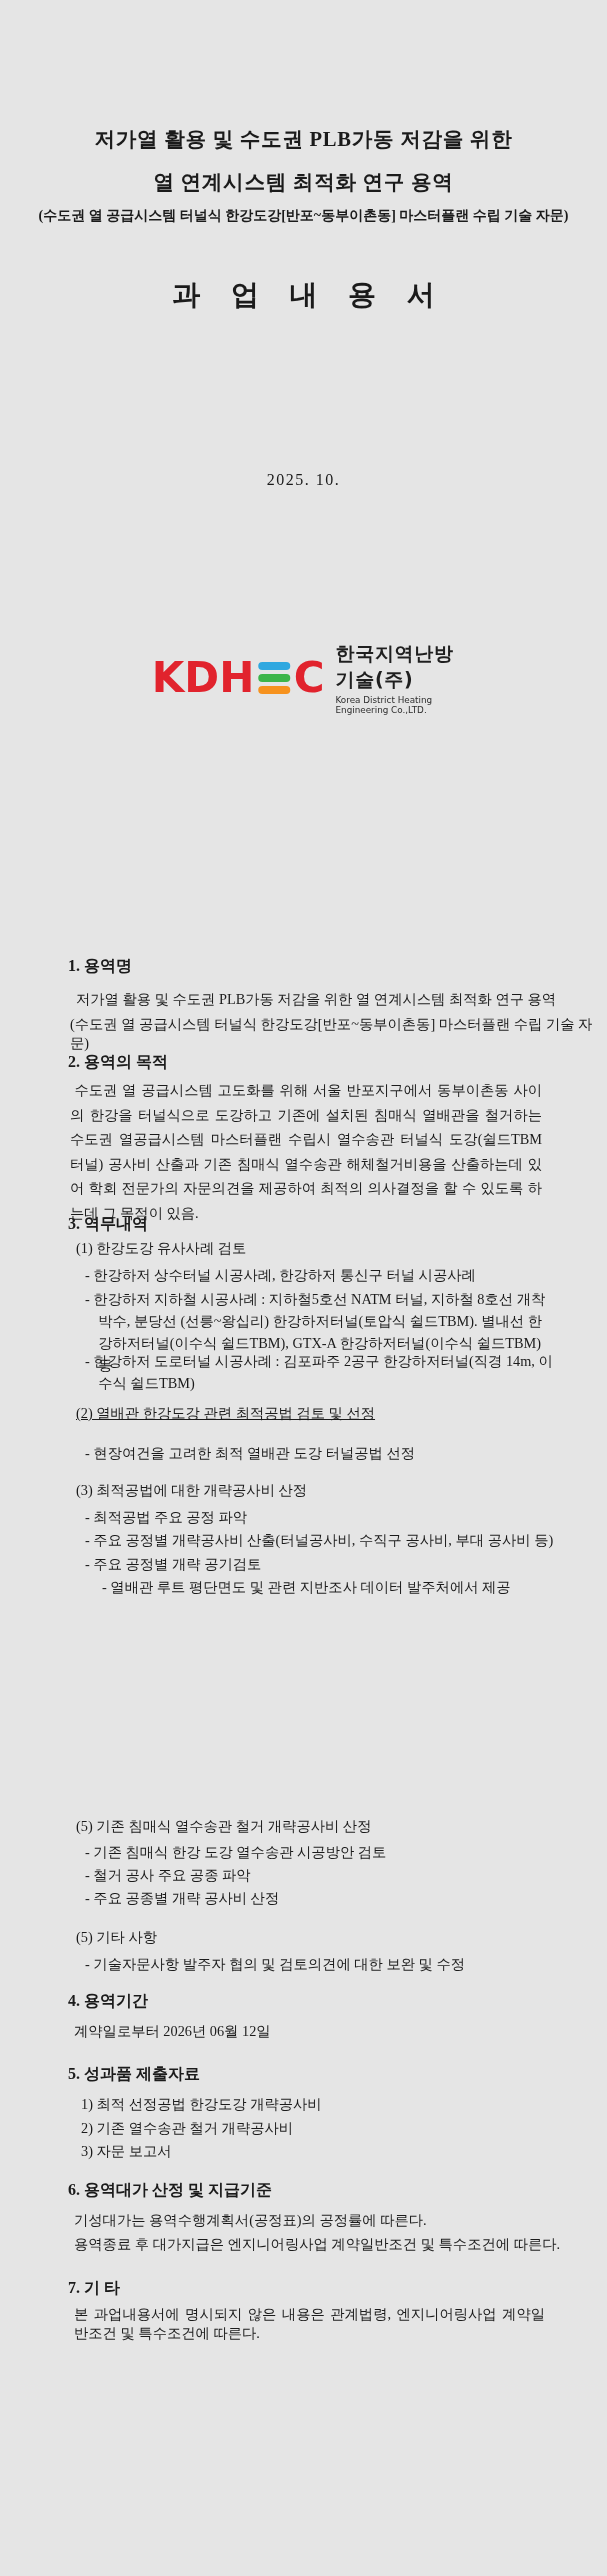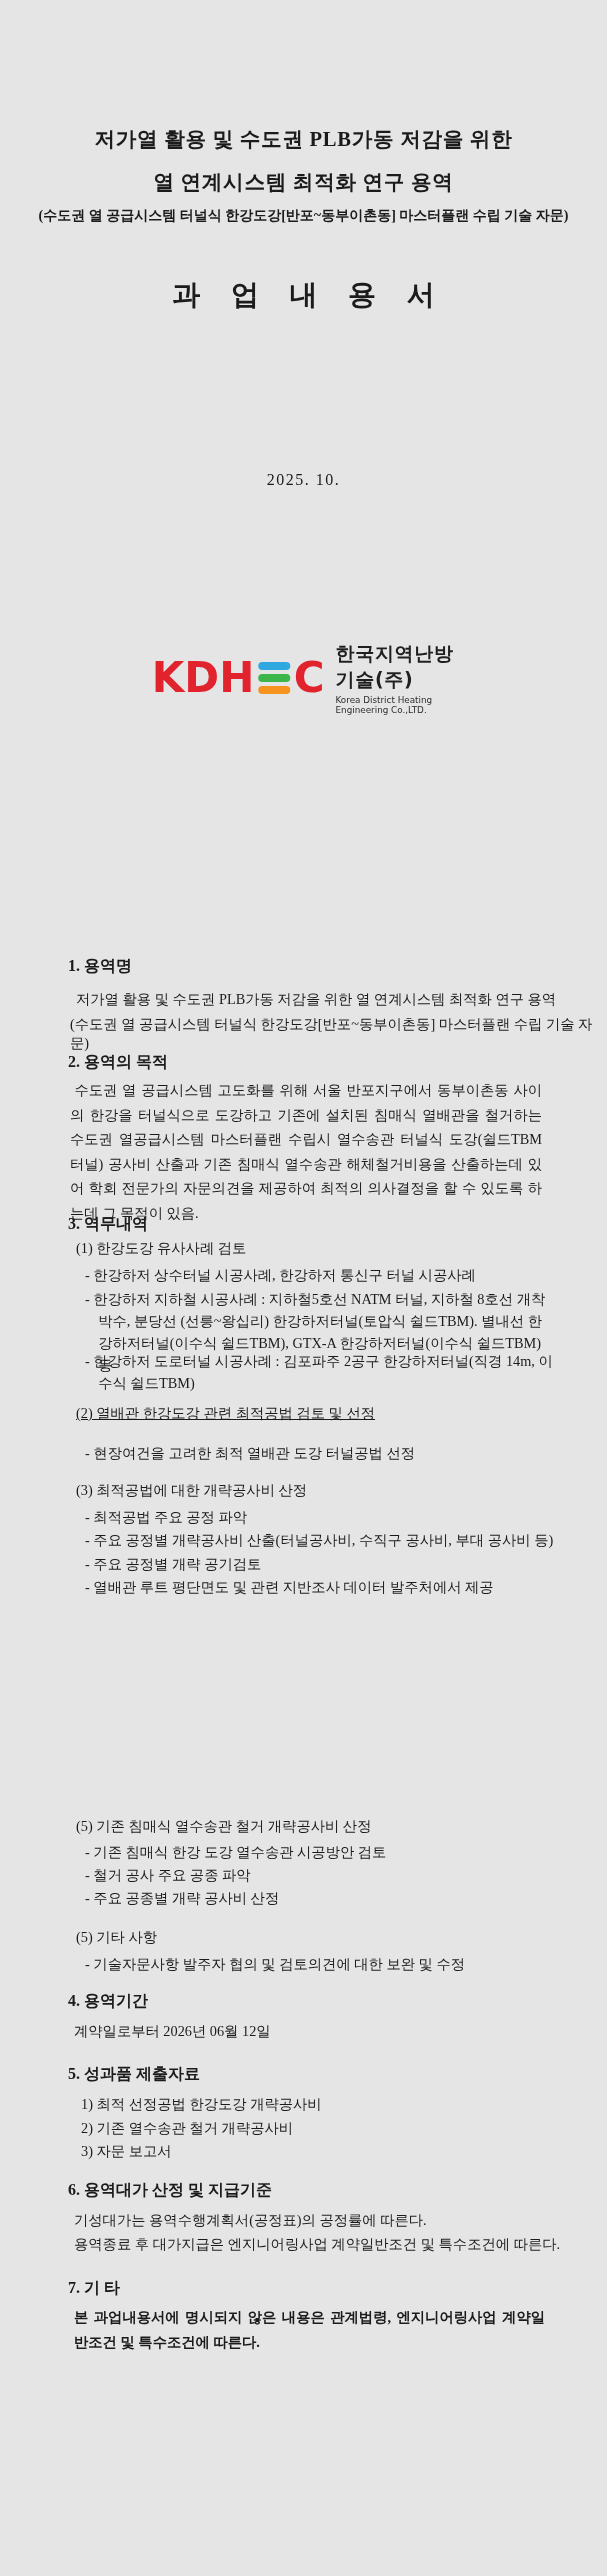--- a/index.html
+++ b/index.html
@@ -67,21 +67,21 @@
   <div class="abs t item" style="top:1288px;left:85px;width:456px;">- 한강하저 지하철 시공사례 : 지하철5호선 NATM 터널, 지하철 8호선 개착박수, 분당선 (선릉~왕십리) 한강하저터널(토압식 쉴드TBM). 별내선 한강하저터널(이수식 쉴드TBM), GTX-A 한강하저터널(이수식 쉴드TBM) 등</div>
   <div class="abs t item" style="top:1350px;left:85px;width:456px;">- 한강하저 도로터널 시공사례 : 김포파주 2공구 한강하저터널(직경 14m, 이수식 쉴드TBM)</div>
 
   <div class="abs t" style="top:1404px;left:76px;text-decoration:underline;">(2) 열배관 한강도강 관련 최적공법 검토 및 선정</div>
   <div class="abs t item" style="top:1442px;left:85px;width:456px;">- 현장여건을 고려한 최적 열배관 도강 터널공법 선정</div>
 
   <div class="abs t" style="top:1481px;left:76px;">(3) 최적공법에 대한 개략공사비 산정</div>
   <div class="abs t item" style="top:1506px;left:85px;width:456px;">- 최적공법 주요 공정 파악</div>
   <div class="abs t item" style="top:1529px;left:85px;width:456px;">- 주요 공정별 개략공사비 산출(터널공사비, 수직구 공사비, 부대 공사비 등)</div>
   <div class="abs t item" style="top:1553px;left:85px;width:456px;">- 주요 공정별 개략 공기검토</div>
-  <div class="abs t item" style="top:1576px;left:85px;width:456px;">- 열배관 루트 평단면도 및 관련 지반조사 데이터 발주처에서 제공</div>
+  <div class="abs t item" style="top:1576px;left:102px;width:456px;">- 열배관 루트 평단면도 및 관련 지반조사 데이터 발주처에서 제공</div>
 
   <div class="abs t" style="top:1817px;left:76px;">(5) 기존 침매식 열수송관 철거 개략공사비 산정</div>
   <div class="abs t item" style="top:1841px;left:85px;width:456px;">- 기존 침매식 한강 도강 열수송관 시공방안 검토</div>
   <div class="abs t item" style="top:1864px;left:85px;width:456px;">- 철거 공사 주요 공종 파악</div>
   <div class="abs t item" style="top:1887px;left:85px;width:456px;">- 주요 공종별 개략 공사비 산정</div>
 
   <div class="abs t" style="top:1928px;left:76px;">(5) 기타 사항</div>
   <div class="abs t item" style="top:1953px;left:85px;width:456px;">- 기술자문사항 발주자 협의 및 검토의견에 대한 보완 및 수정</div>
 
   <div class="abs h1" style="top:1991px;left:68px;">4. 용역기간</div>
@@ -90,16 +90,16 @@
   <div class="abs h1" style="top:2064px;left:68px;">5. 성과품 제출자료</div>
   <div class="abs t" style="top:2095px;left:81px;">1) 최적 선정공법 한강도강 개략공사비</div>
   <div class="abs t" style="top:2119px;left:81px;">2) 기존 열수송관 철거 개략공사비</div>
   <div class="abs t" style="top:2142px;left:81px;">3) 자문 보고서</div>
 
   <div class="abs h1" style="top:2180px;left:68px;text-align:center;">6. 용역대가 산정 및 지급기준</div>
   <div class="abs t" style="top:2211px;left:74px;">기성대가는 용역수행계획서(공정표)의 공정률에 따른다.</div>
   <div class="abs t" style="top:2235px;left:74px;">용역종료 후 대가지급은 엔지니어링사업 계약일반조건 및 특수조건에 따른다.</div>
 
   <div class="abs h1" style="top:2278px;left:68px;">7. 기 타</div>
-  <div class="abs t" style="top:2305px;left:74px;width:471px;text-align:justify;line-height:25px;font-weight:bold;">본 과업내용서에 명시되지 않은 내용은 관계법령, 엔지니어링사업 계약일반조건 및 특수조건에 따른다.</div>
+  <div class="abs t" style="top:2305px;left:74px;width:471px;text-align:justify;line-height:19px;">본 과업내용서에 명시되지 않은 내용은 관계법령, 엔지니어링사업 계약일반조건 및 특수조건에 따른다.</div>
 
 </div>
 
 
 </body></html>

